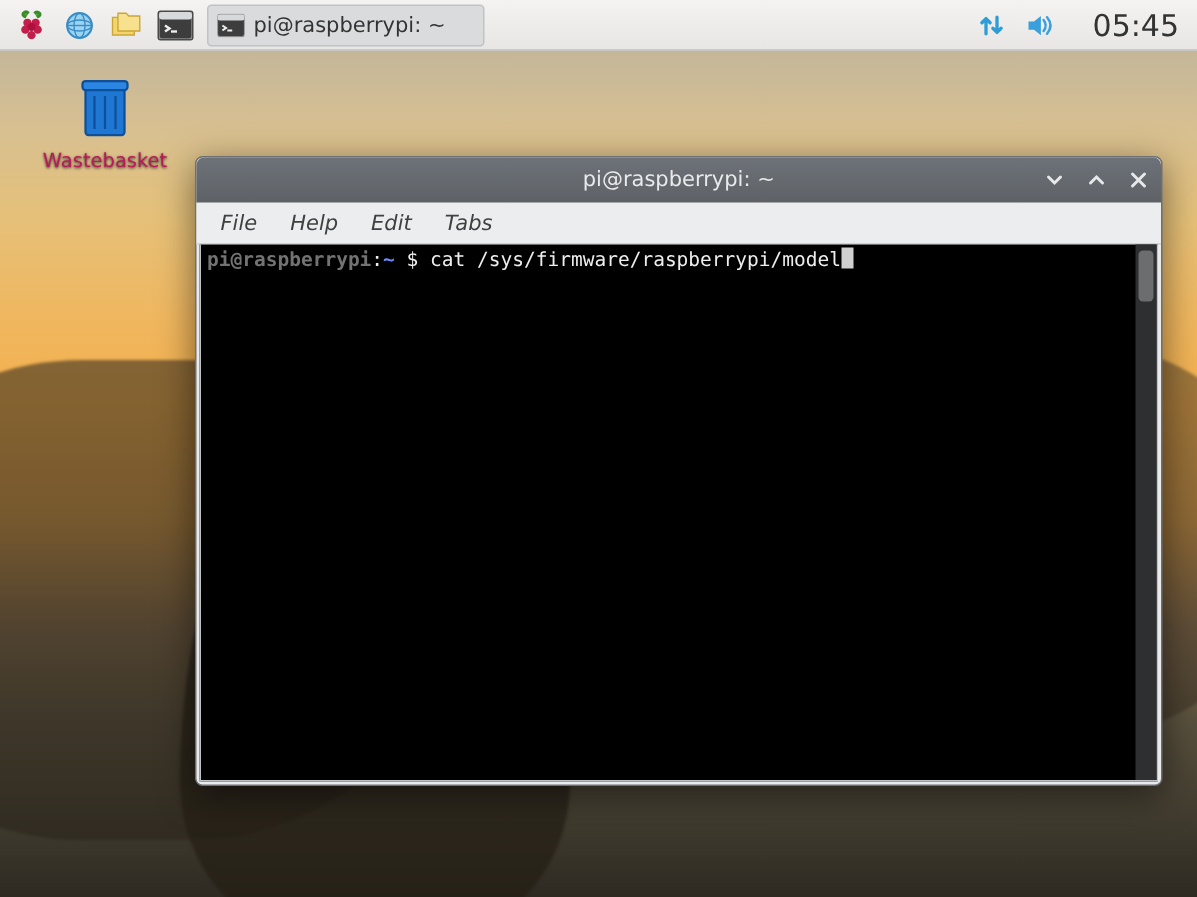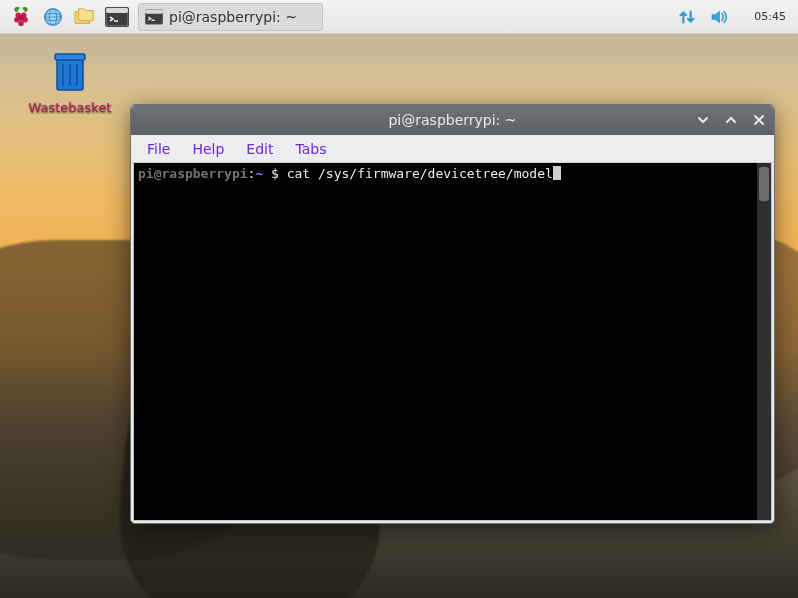--- a/index.html
+++ b/index.html
@@ -26,21 +26,21 @@
     font-size:14px; color:#333;
   }
   .panel .picon { width:30px; height:28px; display:flex; align-items:center; justify-content:center; border-radius:3px; }
   .task-active {
     height:28px; display:flex; align-items:center; gap:6px;
     background:#d9dbdd; border:1px solid #c0c2c4; border-radius:3px;
     padding:0 10px 0 6px; margin-left:4px; min-width:185px;
   }
   .task-active .mini-term { width:18px; height:16px; }
   .panel-spacer { flex:1; }
-  .clock { font-size:11px; color:#333; padding:0 6px;margin-left:12px; }
+  .clock { font-size:20px; color:#333; padding:0 6px;margin-left:12px; }
 
   
   svg { display:block; }
 
   
   .term-btn-bg { background:#4a4a4a; border-radius:2px; }
 
   
   .desktop-icon {
     position:absolute; top:48px; left:30px; width:80px;
@@ -58,21 +58,21 @@
   .titlebar {
     height:30px; background:linear-gradient(#6d7278,#5e6267);
     color:#e9eaec; display:flex; align-items:center; justify-content:center;
     position:relative; border-radius:5px 5px 0 0; font-size:14px;
   }
   .titlebar .controls { position:absolute; right:6px; top:0; height:100%; display:flex; align-items:center; gap:10px; }
   .titlebar .ctl { width:18px; height:18px; display:flex; align-items:center; justify-content:center; color:#e9eaec; cursor:pointer; }
 
   .menubar {
     height:28px; background:#ebedee; border-bottom:1px solid #d0d2d4;
-    display:flex; align-items:center; gap:2px; padding:0 6px; font-size:14px; color:#6d28d9;
+    display:flex; align-items:center; gap:2px; padding:0 6px; font-size:14px; color:#404040;font-style:italic;
   }
   .menubar .mitem { padding:3px 10px; border-radius:3px; }
 
   .term-wrap { flex:1; display:flex; background:#000; border:1px solid #bfc2c5; border-top:none; margin:0 2px 2px 2px; }
   .term {
     flex:1; padding:2px 4px; font-family:"DejaVu Sans Mono","Courier New",monospace;
     font-size:13px; line-height:17px; color:#ddd; white-space:pre;
     overflow:hidden;
   }
   .scrollbar { width:14px; background:#2e2f30; display:flex; flex-direction:column; align-items:center; padding:2px; gap:2px; }
@@ -196,20 +196,20 @@
   </div>
 
   <div class="menubar">
     <div class="mitem">File</div>
     <div class="mitem">Help</div>
     <div class="mitem">Edit</div>
     <div class="mitem">Tabs</div>
   </div>
 
   <div class="term-wrap">
-    <div class="term"><span class="p-green">pi@raspberrypi</span><span class="p-white">:</span><span class="p-blue">~ </span><span class="p-white">$ </span><span class="p-white">cat /sys/firmware/devicetree/model</span><span class="cursor-block"></span></div>
+    <div class="term"><span class="p-green">pi@raspberrypi</span><span class="p-white">:</span><span class="p-blue">~ </span><span class="p-white">$ </span><span class="p-white">cat /sys/firmware/raspberrypi/model</span><span class="cursor-block"></span></div>
     <div class="scrollbar">
       <div class="scroll-thumb"></div>
       <div class="scroll-track"></div>
     </div>
   </div>
 
 </div>
 
 </body></html>

